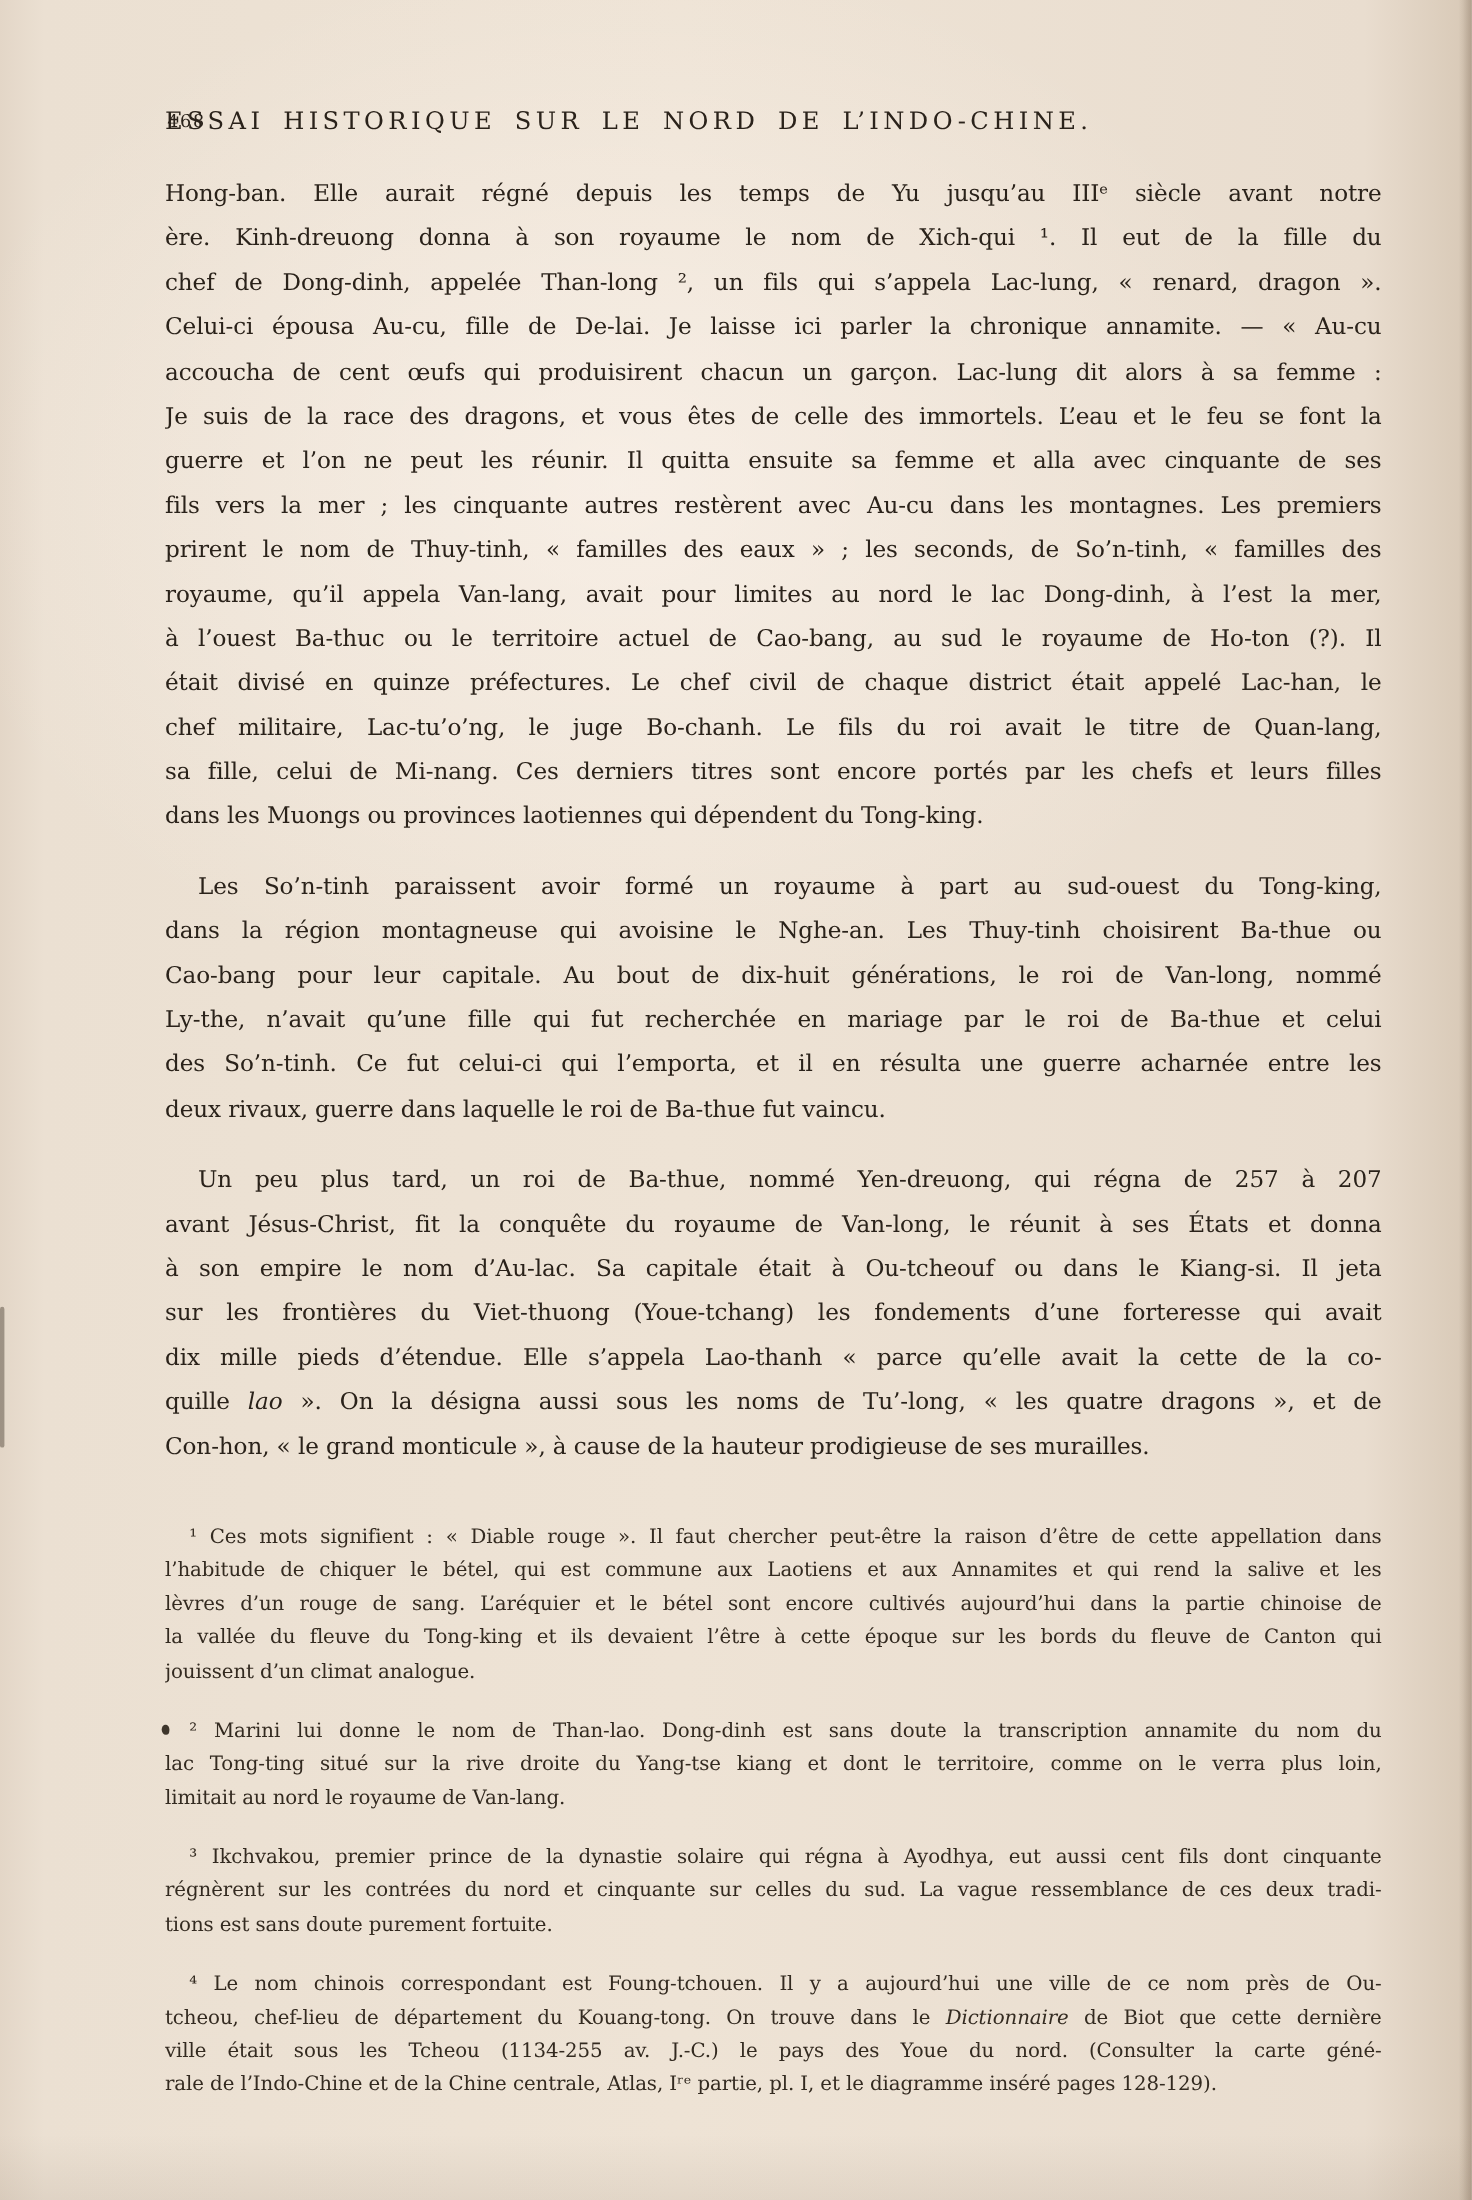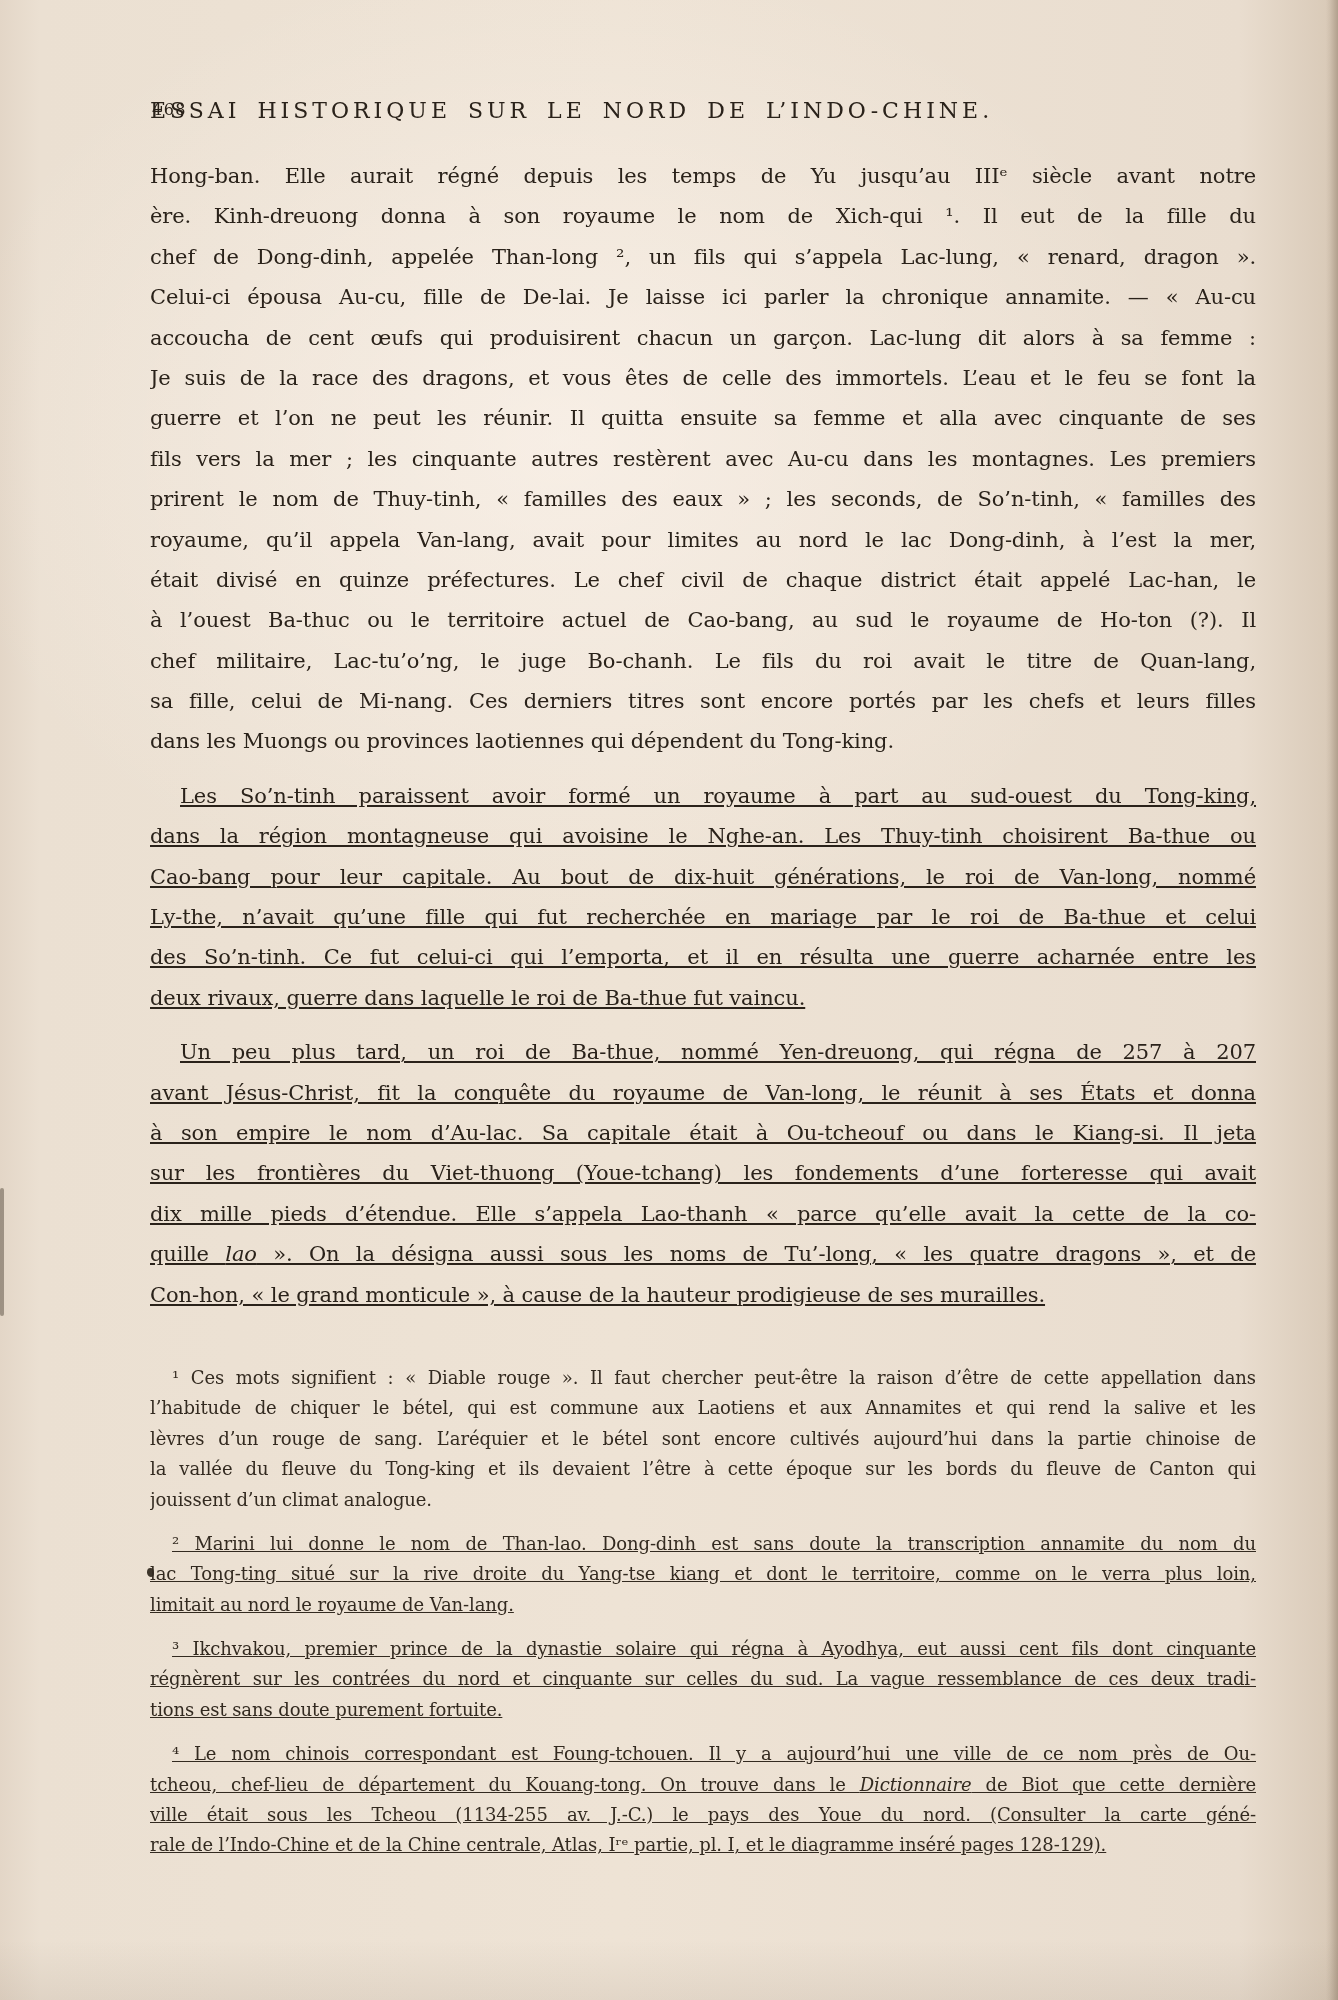--- a/index.html
+++ b/index.html
@@ -54,21 +54,21 @@
   }
   .rtitle {
     display: block;
     text-align: left;
     font-size: 22px;
     letter-spacing: 4px;
     word-spacing: 6px;
     white-space: nowrap;
   }
   .bodytext { margin-top: 20px; font-size: 21px; line-height: 40.4px; letter-spacing: -0.1px; }
-  .para + .para { margin-top: 14px; text-decoration: underline; }
+  .para + .para { margin-top: 24px; }
   .bline { text-align: justify; text-align-last: justify; height: 40.4px; overflow: hidden; }
   .bline.last { text-align-last: left; }
   .bline.indent { text-indent: 30px; }
   .footnotes { margin-top: 48px; font-size: 18px; line-height: 30.4px; letter-spacing: -0.1px; color: #332a20; }
   .fline { text-align: justify; text-align-last: justify; height: 30.4px; overflow: hidden; }
   .fline.last { text-align-last: left; }
   .fline.indent { text-indent: 22px; }
   .it { font-style: italic; }
 </style>
 </head>
@@ -90,22 +90,22 @@
           <div class="bline"><span>Hong-ban. Elle aurait régné depuis les temps de Yu jusqu’au IIIᵉ siècle avant notre</span></div>
           <div class="bline"><span>ère. Kinh-dreuong donna à son royaume le nom de Xich-qui ¹. Il eut de la fille du</span></div>
           <div class="bline"><span>chef de Dong-dinh, appelée Than-long ², un fils qui s’appela Lac-lung, « renard, dragon ».</span></div>
           <div class="bline"><span>Celui-ci épousa Au-cu, fille de De-lai. Je laisse ici parler la chronique annamite. — « Au-cu</span></div>
           <div class="bline"><span>accoucha de cent œufs qui produisirent chacun un garçon. Lac-lung dit alors à sa femme :</span></div>
           <div class="bline"><span>Je suis de la race des dragons, et vous êtes de celle des immortels. L’eau et le feu se font la</span></div>
           <div class="bline"><span>guerre et l’on ne peut les réunir. Il quitta ensuite sa femme et alla avec cinquante de ses</span></div>
           <div class="bline"><span>fils vers la mer ; les cinquante autres restèrent avec Au-cu dans les montagnes. Les premiers</span></div>
           <div class="bline"><span>prirent le nom de Thuy-tinh, « familles des eaux » ; les seconds, de So’n-tinh, « familles des</span></div>
           <div class="bline"><span>royaume, qu’il appela Van-lang, avait pour limites au nord le lac Dong-dinh, à l’est la mer,</span></div>
+          <div class="bline"><span>à l’ouest Ba-thuc ou le territoire actuel de Cao-bang, au sud le royaume de Ho-ton (?). Il</span></div>
           <div class="bline"><span>était divisé en quinze préfectures. Le chef civil de chaque district était appelé Lac-han, le</span></div>
-          <div class="bline"><span>à l’ouest Ba-thuc ou le territoire actuel de Cao-bang, au sud le royaume de Ho-ton (?). Il</span></div>
           <div class="bline"><span>chef militaire, Lac-tu’o’ng, le juge Bo-chanh. Le fils du roi avait le titre de Quan-lang,</span></div>
           <div class="bline"><span>sa fille, celui de Mi-nang. Ces derniers titres sont encore portés par les chefs et leurs filles</span></div>
           <div class="bline last"><span>dans les Muongs ou provinces laotiennes qui dépendent du Tong-king.</span></div>
         </div>
         <div class="para">
           <div class="bline indent"><span>Les So’n-tinh paraissent avoir formé un royaume à part au sud-ouest du Tong-king,</span></div>
           <div class="bline"><span>dans la région montagneuse qui avoisine le Nghe-an. Les Thuy-tinh choisirent Ba-thue ou</span></div>
           <div class="bline"><span>Cao-bang pour leur capitale. Au bout de dix-huit générations, le roi de Van-long, nommé</span></div>
           <div class="bline"><span>Ly-the, n’avait qu’une fille qui fut recherchée en mariage par le roi de Ba-thue et celui</span></div>
           <div class="bline"><span>des So’n-tinh. Ce fut celui-ci qui l’emporta, et il en résulta une guerre acharnée entre les</span></div>

